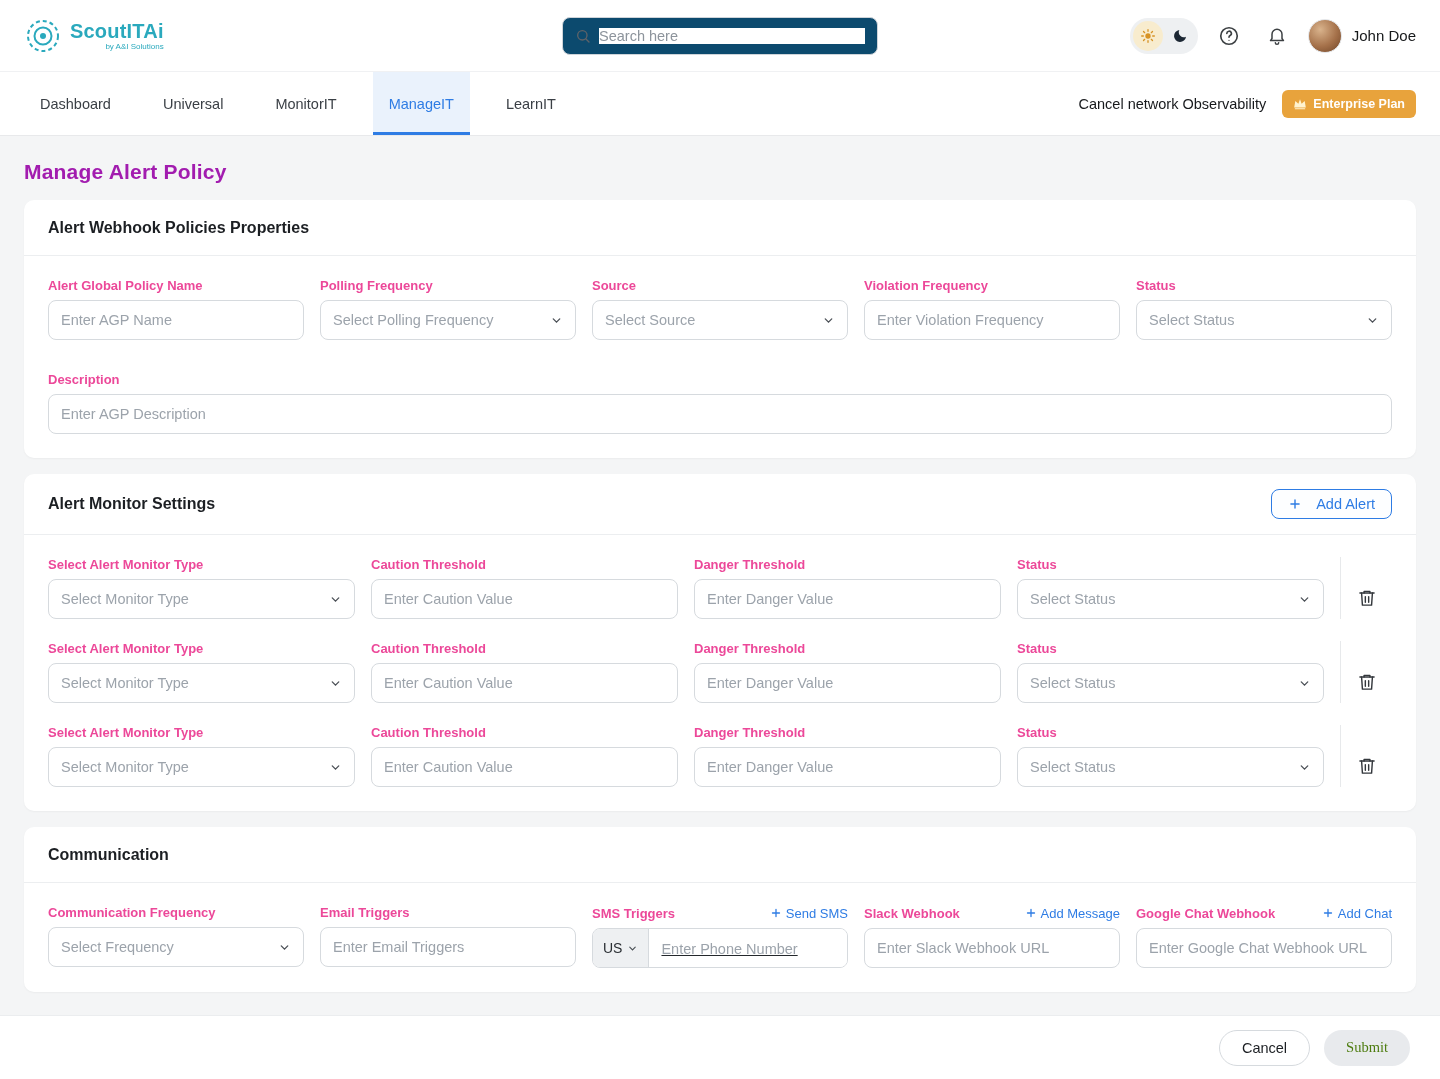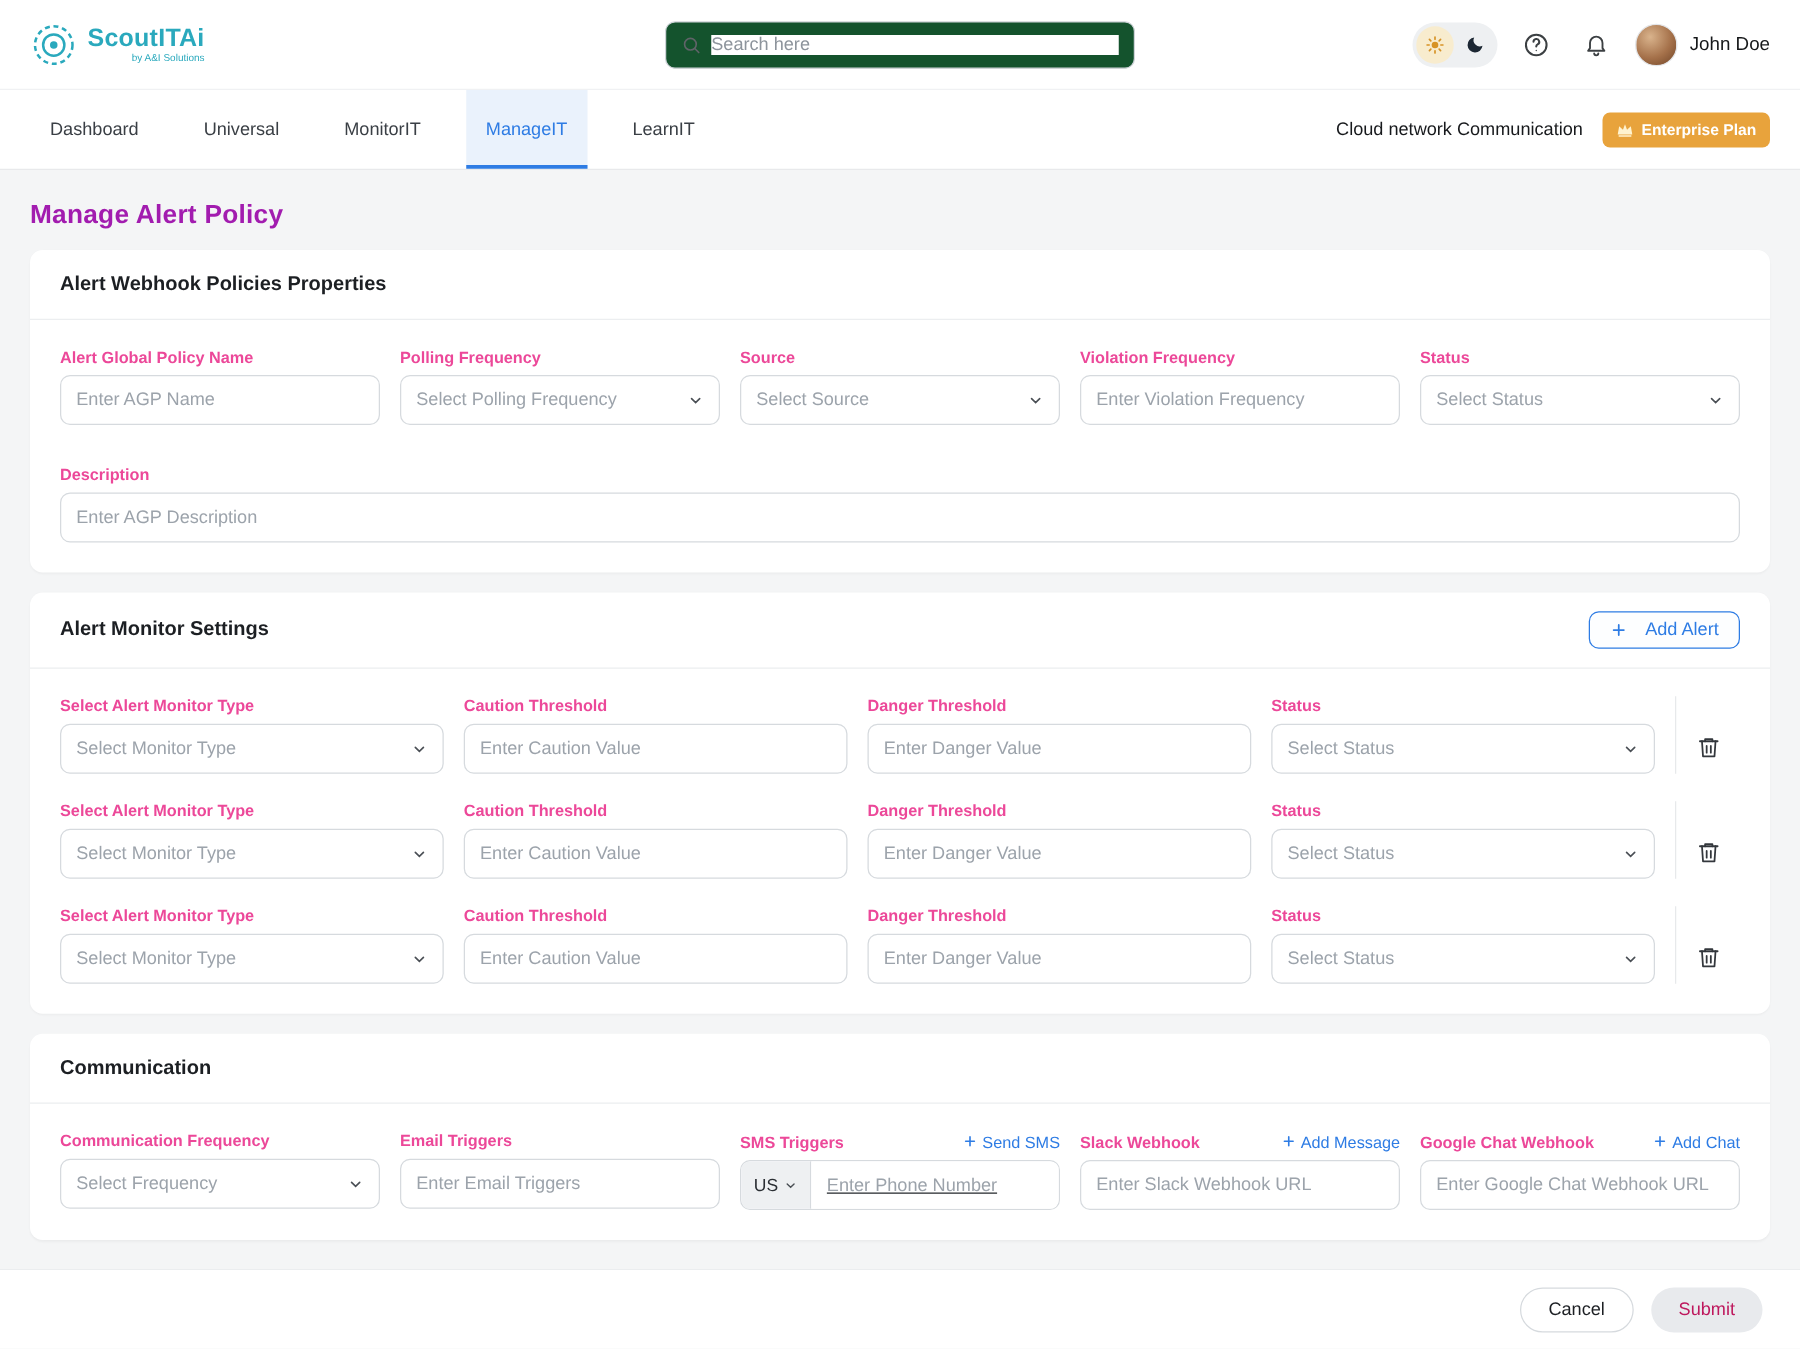--- a/index.html
+++ b/index.html
@@ -18,22 +18,22 @@
     height:72px; background:#fff; flex:0 0 72px;
     display:flex; align-items:center; padding:0 24px;
     border-bottom:1px solid #f0f1f3;
   }
   .topbar-left { flex:1; display:flex; align-items:center; }
   .logo { display:flex; align-items:center; gap:8px; cursor:pointer; }
   .logo-text { display:flex; flex-direction:column; line-height:1; }
   .brand-name { font-size:20px; font-weight:700; color:#2aa9bd; letter-spacing:.2px; }
   .brand-tagline { font-size:8px; color:#2aa9bd; align-self:flex-end; margin-top:2px; }
   .searchbox {
-    width:376px; height:38px; border:1px solid #cfd4d9; border-radius:8px;
-    display:flex; align-items:center; gap:8px; padding:0 12px; background:#14532d;
+    width:316px; height:38px; border:1px solid #cfd4d9; border-radius:8px;
+    display:flex; align-items:center; gap:8px; padding:0 12px; background:#0c4a6e;
   }
   .searchbox input { border:none; flex:1; font-size:14.5px; color:#23272b; min-width:0; }
   .searchbox input::placeholder { color:#8d949c; }
   .topbar-right { flex:1; display:flex; align-items:center; justify-content:flex-end; gap:14px; }
   .theme-toggle { background:#eef0f2; border-radius:18px; height:36px; display:flex; align-items:center; padding:0 3px; gap:2px; }
   .theme-btn { width:30px; height:30px; border-radius:50%; display:flex; align-items:center; justify-content:center; }
   .theme-btn.sun { background:#f8ecce; }
   .icon-btn { width:34px; height:34px; border:none; background:transparent; display:flex; align-items:center; justify-content:center; }
   .user-menu { display:flex; align-items:center; gap:10px; cursor:pointer; }
   .avatar {
@@ -116,21 +116,21 @@
   }
   .phone-group .input { border:none; border-radius:0; flex:1; min-width:0;text-decoration:underline; }
 
   
   .footer {
     height:64px; flex:0 0 64px; background:#fff; border-top:1px solid #ebedef;
     display:flex; align-items:center; justify-content:flex-end; gap:14px; padding:0 30px;
   }
   .btn { height:36px; padding:0 22px; border-radius:18px; font-size:14.5px; font-weight:500; }
   .btn.cancel { background:#fff; border:1px solid #d6dade; color:#1c1f23; }
-  .btn.submit { background:#e8eaed; border:none; color:#be185d; cursor:default; }
+  .btn.submit { background:#e8eaed; border:none; color:#4d7c0f; cursor:default;font-family:Liberation Serif, serif; }
 
   svg { display:block; }
 </style>
 </head>
 <body>
 
 <header class="topbar">
   <div class="topbar-left">
     <div class="logo">
       <span>
@@ -204,21 +204,21 @@
 
 <nav class="navbar">
   <div class="tabs">
     <div class="tab">Dashboard</div>
     <div class="tab">Universal</div>
     <div class="tab">MonitorIT</div>
     <div class="tab active">ManageIT</div>
     <div class="tab">LearnIT</div>
   </div>
   <div class="nav-right">
-    <span class="context-label">Cloud network Communication</span>
+    <span class="context-label">Cancel network Observability</span>
     <span class="plan-badge">
       <span>
         <svg width="14" height="12" viewBox="0 0 24 20" fill="#fff3cf">
           <path d="M2 16h20l-2-11-5.2 4.6L12 2 9.2 9.6 4 5z"></path>
           <rect x="3" y="17.2" width="18" height="2" rx="1"></rect>
         </svg>
       </span>
       <span>Enterprise Plan</span>
     </span>
   </div>

